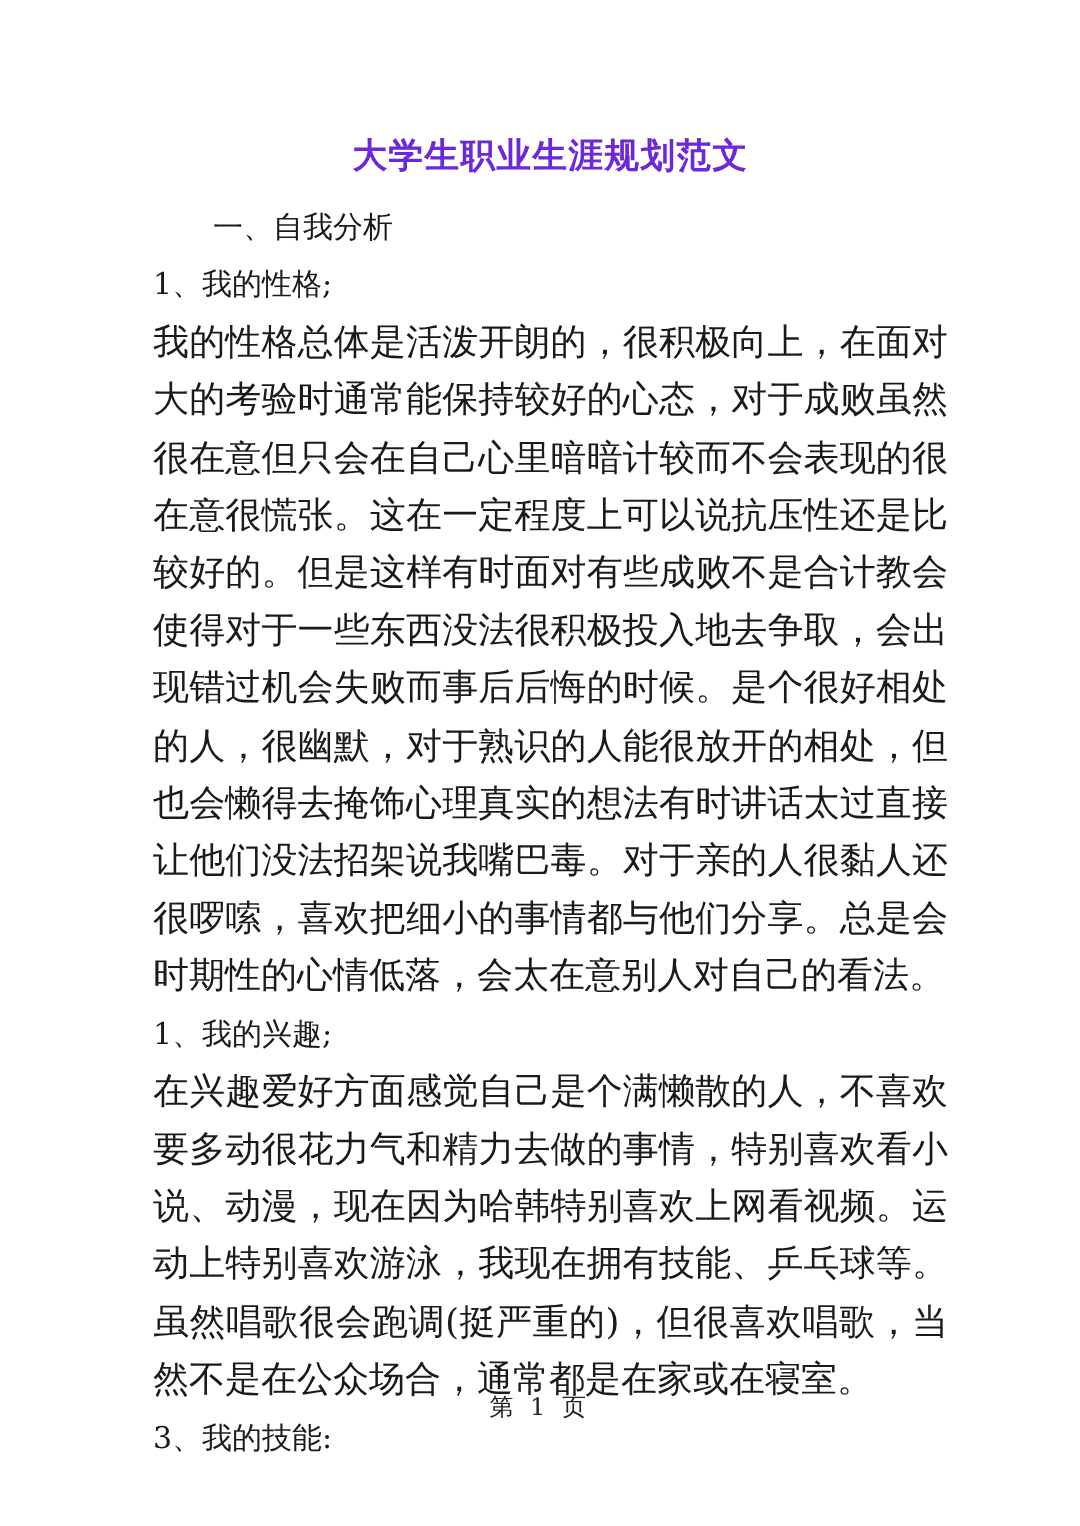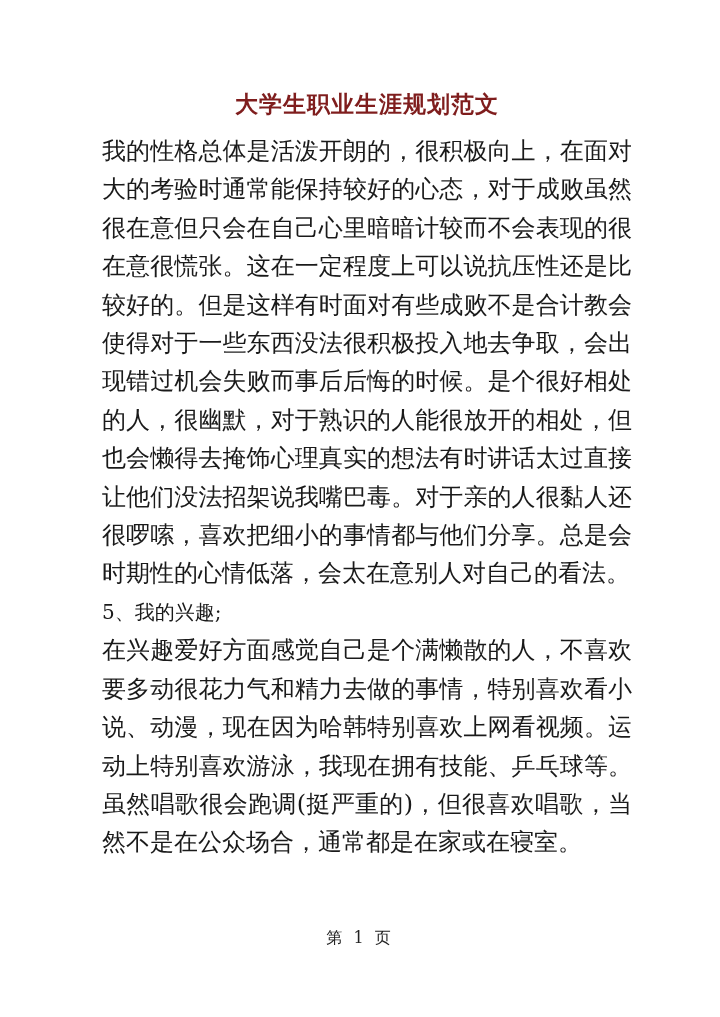--- a/index.html
+++ b/index.html
@@ -22,21 +22,21 @@
     top: 84px;
     width: 530px;
   }
   .doc-title {
     text-align: center;
     font-size: 23px;
     font-weight: bold;
     line-height: 40px;
     letter-spacing: 1px;
     margin-bottom: 8px;
-    color: #7f1d1d;
+    color: #6d28d9;
   }
   .section-heading {
     font-size: 20px;
     line-height: 38.4px;
     text-indent: 2em;
     white-space: nowrap;
   }
   .item-line {
     font-size: 20px;
     line-height: 38.4px;
@@ -60,25 +60,28 @@
     color: #222222;
   }
 </style>
 </head>
 <body>
 
 <div class="page">
   <div class="content">
     <div class="doc-title">大学生职业生涯规划范文</div>
 
+    <div class="section-heading">一、自我分析</div>
 
+    <div class="item-line">1、我的性格;</div>
 
     <div class="para">我的性格总体是活泼开朗的，很积极向上，在面对大的考验时通常能保持较好的心态，对于成败虽然很在意但只会在自己心里暗暗计较而不会表现的很在意很慌张。这在一定程度上可以说抗压性还是比较好的。但是这样有时面对有些成败不是合计教会使得对于一些东西没法很积极投入地去争取，会出现错过机会失败而事后后悔的时候。是个很好相处的人，很幽默，对于熟识的人能很放开的相处，但也会懒得去掩饰心理真实的想法有时讲话太过直接让他们没法招架说我嘴巴毒。对于亲的人很黏人还很啰嗦，喜欢把细小的事情都与他们分享。总是会时期性的心情低落，会太在意别人对自己的看法。</div>
 
-    <div class="item-line">5、我的兴趣;</div>
+    <div class="item-line">1、我的兴趣;</div>
 
     <div class="para">在兴趣爱好方面感觉自己是个满懒散的人，不喜欢要多动很花力气和精力去做的事情，特别喜欢看小说、动漫，现在因为哈韩特别喜欢上网看视频。运动上特别喜欢游泳，我现在拥有技能、乒乓球等。虽然唱歌很会跑调(挺严重的)，但很喜欢唱歌，当然不是在公众场合，通常都是在家或在寝室。</div>
 
+    <div class="item-line">3、我的技能:</div>
 
   </div>
 
   <div class="footer">第 1 页</div>
 </div>
 
 </body></html>

